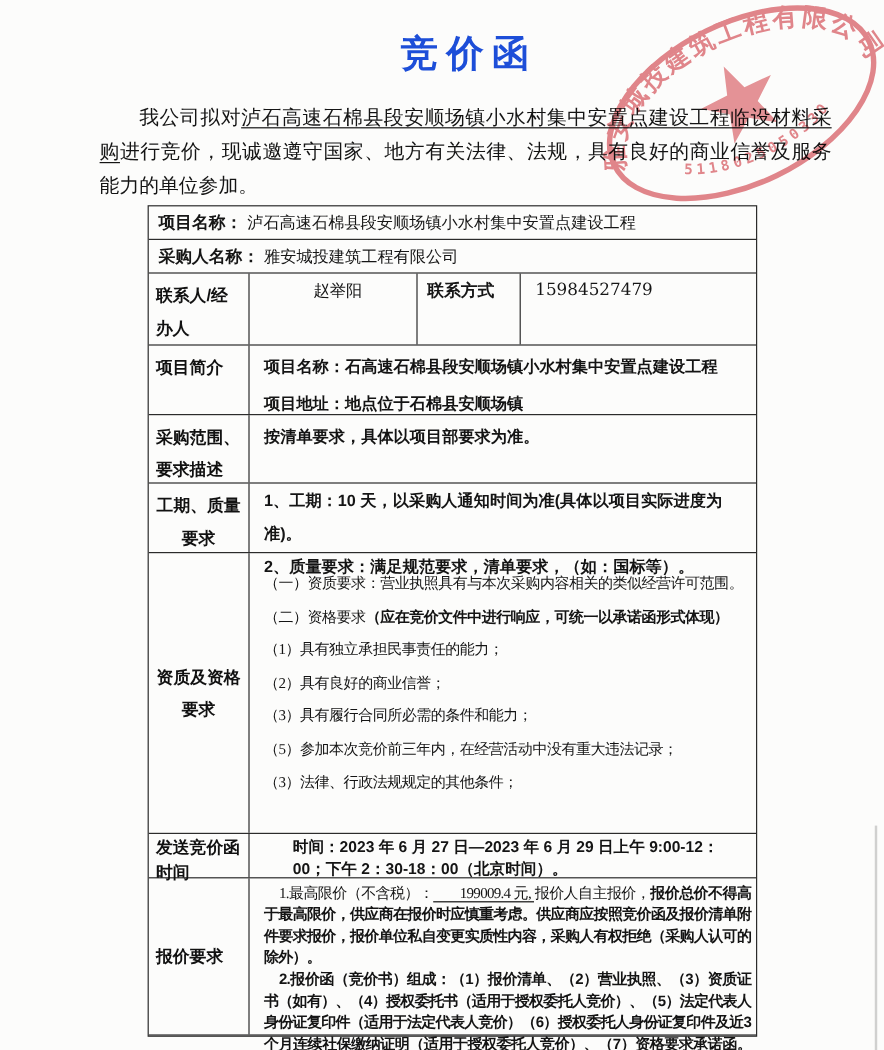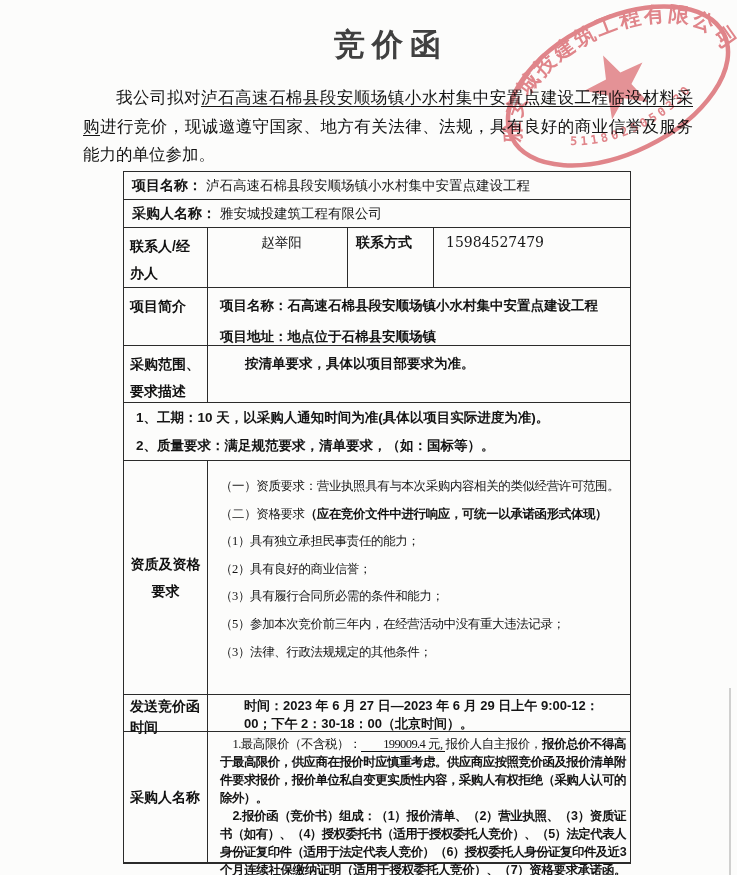--- a/index.html
+++ b/index.html
@@ -9,21 +9,21 @@
     background:#fcfcfb;
     overflow:hidden;
     font-family:"Liberation Serif","DejaVu Serif",serif;
     color:#161616;
   }
   .title{
     position:absolute;left:85px;top:24px;width:612px;
     text-align:center;
     font-family:"Liberation Sans","DejaVu Sans",sans-serif;
     font-weight:700;font-size:31px;letter-spacing:7px;
-    color:#404040;
+    color:#1d4ed8;
   }
   .intro{
     position:absolute;left:83px;top:84px;width:610px;
     font-size:16.5px;line-height:28.5px;
     text-align:justify;text-indent:2em;margin:0;
     color:#141414;
   }
   .intro .u{text-decoration:underline;text-underline-offset:3px;}
   
   .stamp{
@@ -63,21 +63,21 @@
     font-family:"Liberation Sans","DejaVu Sans",sans-serif;
     font-weight:700;font-size:14px;margin-right:4px;
   }
   .r3{height:60px;}
   .r3 .cell-name{flex:0 0 140px;border-right:1.4px solid #2b2b2b;padding:6px 4px 0 12px;font-size:13.5px;box-sizing:border-box;text-align:center;}
   .r3 .cell-method{flex:0 0 86px;border-right:1.4px solid #2b2b2b;padding:6px 4px 0 8px;box-sizing:border-box;
     font-family:"Liberation Sans","DejaVu Sans",sans-serif;font-weight:700;font-size:14px;}
   .r3 .cell-phone{flex:1;padding:6px 4px 0 12px;font-size:14px;box-sizing:border-box;font-family:"DejaVu Serif",serif;}
   .r4{height:58px;}
   .r4 .cnt p{margin:0;padding-top:4px;line-height:27px;}
-  .r5{height:57px;gap:25px;}
+  .r5{height:57px;}
   .r5 .cnt{padding-top:8px;line-height:20px;}
   .r6{height:58px;}
   .r6 .cnt p{margin:0;padding-top:1px;line-height:27px;}
   .r7{height:234px;}
   .r7 .cnt{padding-top:12px;font-size:12.5px;letter-spacing:-0.4px;}
   .r7 .cnt p{margin:0;line-height:27.6px;}
   .r8{height:37px;gap:24px;}
   .r8 .cnt{padding-top:2px;line-height:17.5px;font-size:13px;}
   .r9{height:131px;}
   .r9 .cnt{padding-top:3px;font-size:12.5px;letter-spacing:-0.6px;line-height:18px;text-align:justify;padding-right:4px;}
@@ -138,20 +138,21 @@
         <p>项目地址：地点位于石棉县安顺场镇</p>
       </div>
     </div>
 
     <div class="row r5">
       <div class="lbl">采购范围、要求描述</div>
       <div class="cnt bold">按清单要求，具体以项目部要求为准。</div>
     </div>
 
     <div class="row r6">
+      <div class="lbl center">工期、质量要求</div>
       <div class="cnt bold">
         <p>1、工期：10 天，以采购人通知时间为准(具体以项目实际进度为准)。</p>
         <p>2、质量要求：满足规范要求，清单要求，（如：国标等）。</p>
       </div>
     </div>
 
     <div class="row r7">
       <div class="lbl center vcenter">
           <span>资质及资格要求</span>
         </div>
@@ -166,21 +167,21 @@
       </div>
     </div>
 
     <div class="row r8">
       <div class="lbl" style="padding-top:1px;line-height:21px;">发送竞价函时间</div>
       <div class="cnt bold">时间：2023 年 6 月 27 日—2023 年 6 月 29 日上午 9:00-12：00；下午 2：30-18：00（北京时间）。</div>
     </div>
 
     <div class="row r9">
       <div class="lbl vcenter">
-          <span>采购人名称</span>
+          <span>报价要求</span>
         </div>
       <div class="cnt">
         <p><span>1.最高限价（不含税）：</span><span class="price-u">199009.4 元,</span><span>报价人自主报价，</span><span class="bold">报价总价不得高于最高限价，供应商在报价时应慎重考虑。供应商应按照竞价函及报价清单附件要求报价，报价单位私自变更实质性内容，采购人有权拒绝（采购人认可的除外）。</span></p>
         <p class="bold">2.报价函（竞价书）组成：（1）报价清单、（2）营业执照、（3）资质证书（如有）、（4）授权委托书（适用于授权委托人竞价）、（5）法定代表人身份证复印件（适用于法定代表人竞价）（6）授权委托人身份证复印件及近3个月连续社保缴纳证明（适用于授权委托人竞价）、（7）资格要求承诺函。上述报价函组成附</p>
       </div>
     </div>
 
   </div>
 
   <div class="scan-edge"></div>

